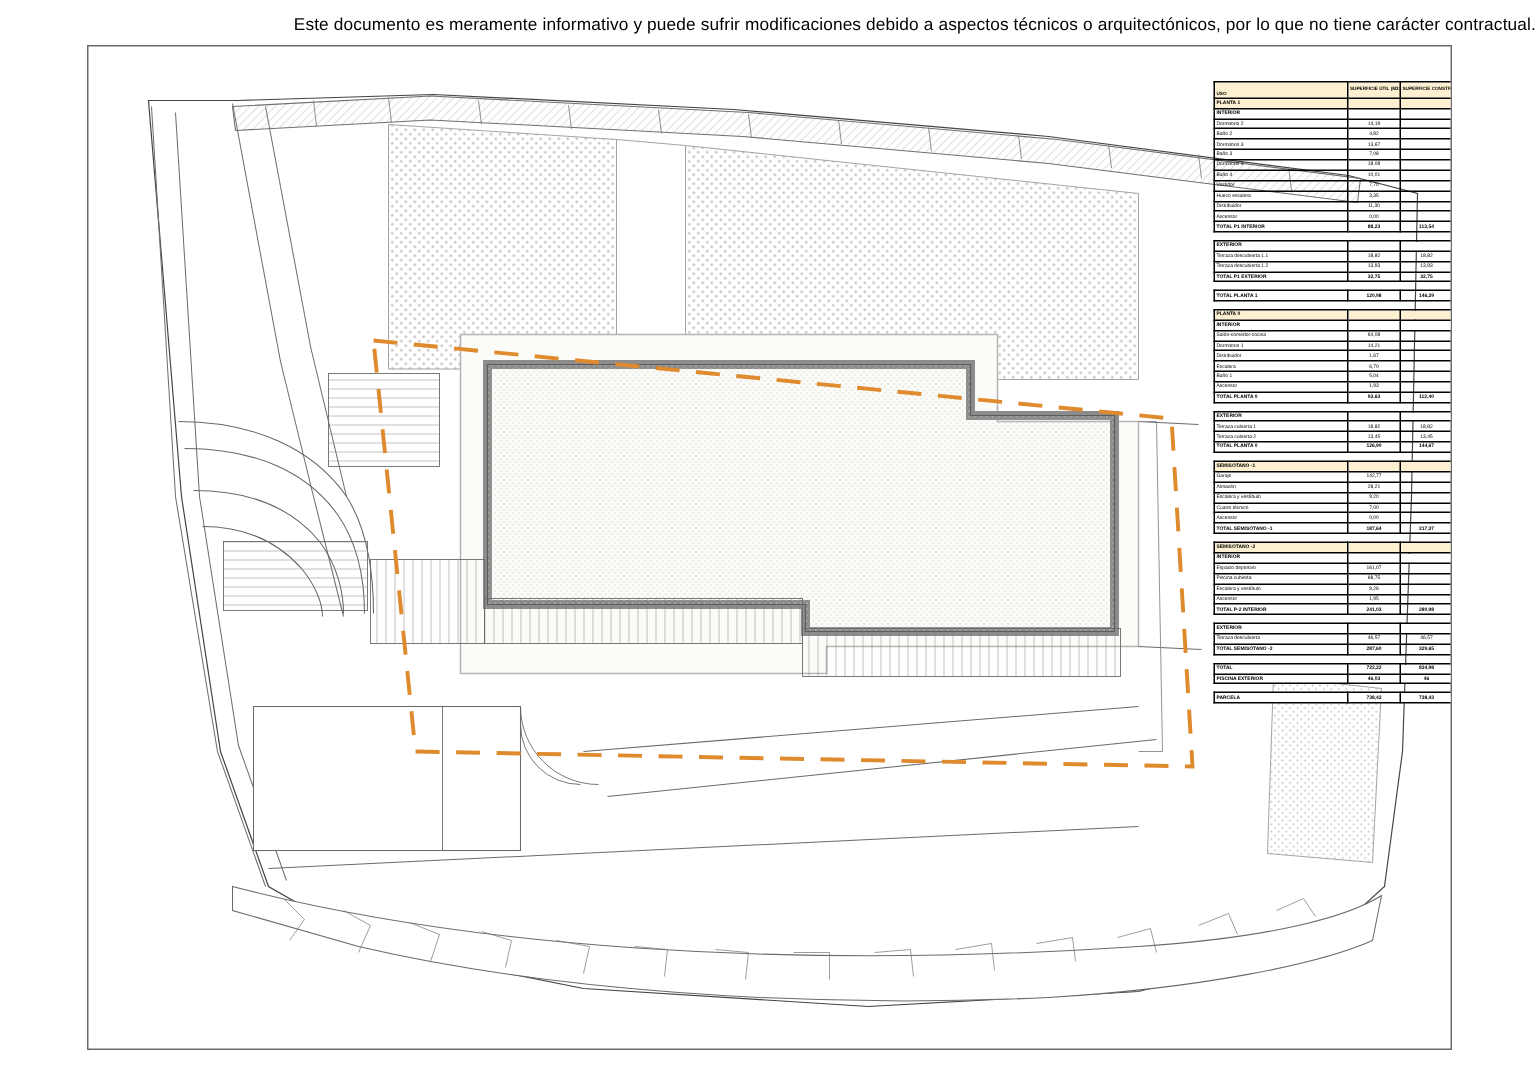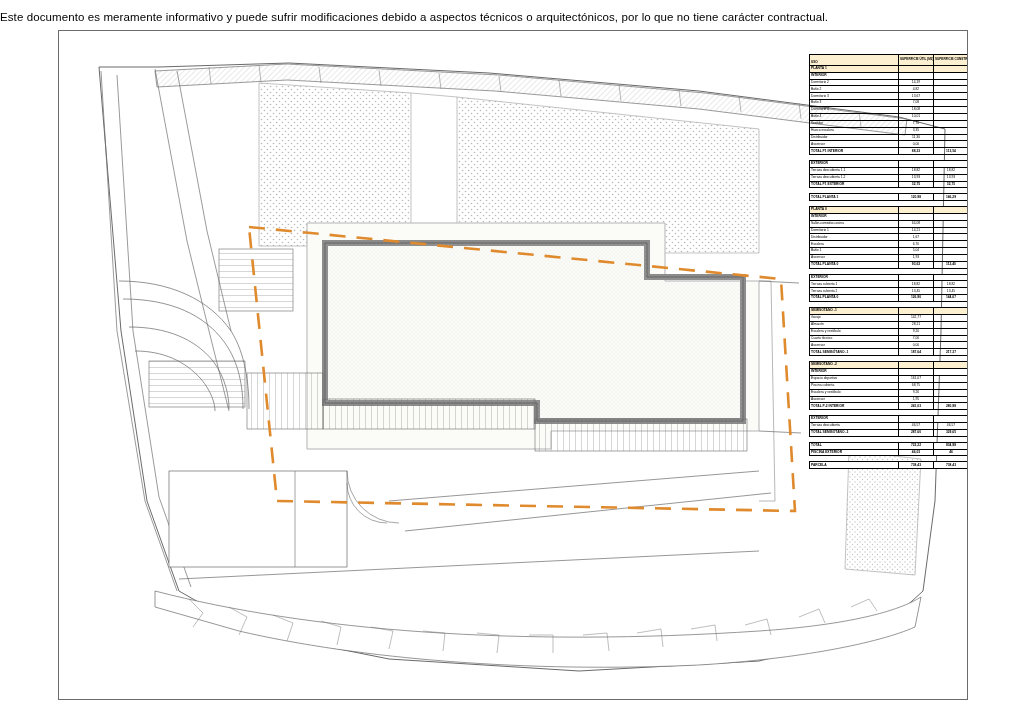--- a/index.html
+++ b/index.html
@@ -17,21 +17,21 @@
   }
   .page {
     position: absolute;
     inset: 0;
   }
   .disclaimer {
     position: absolute;
     top: 11px;
     left: 0;
     width: 1024px;
-    text-align: left;
+    text-align: right;
     font-size: 11.5px;
     color: #000;
     letter-spacing: 0.1px;
   }
   .sheet-border {
     position: absolute;
     left: 58px;
     top: 30px;
     width: 908px;
     height: 668px;

